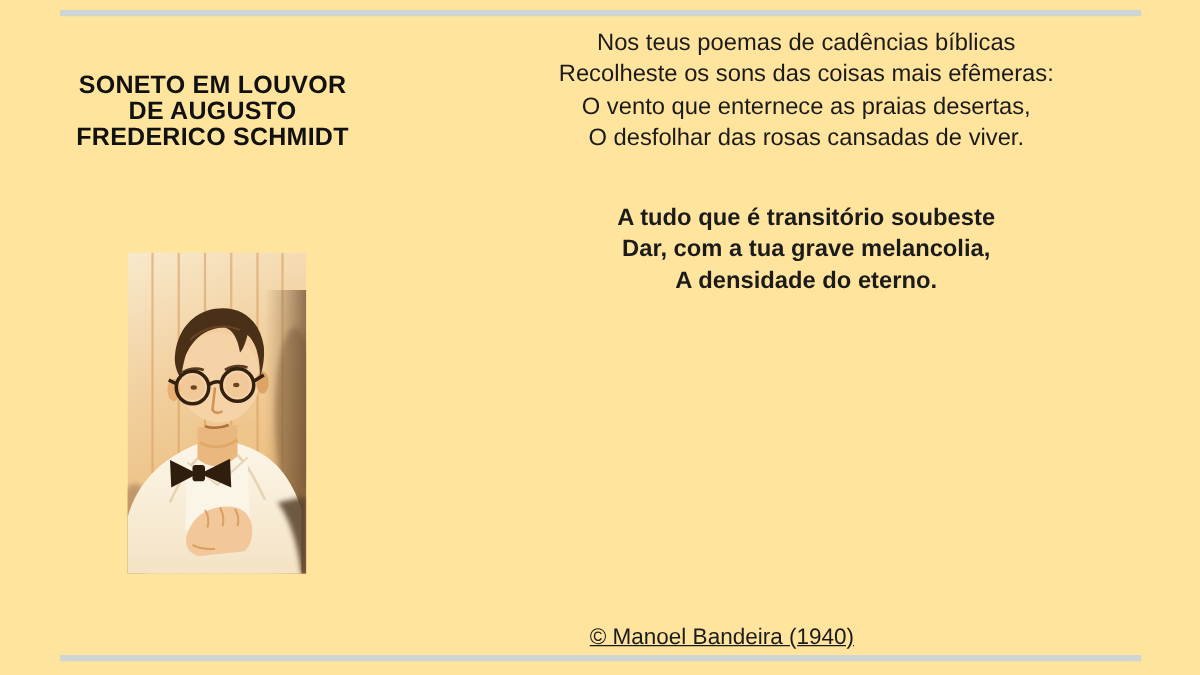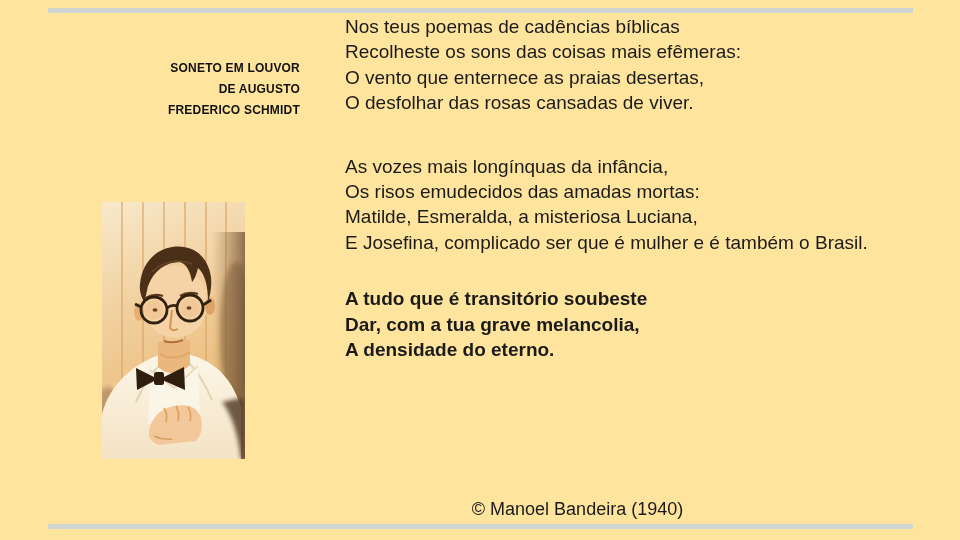--- a/index.html
+++ b/index.html
@@ -19,22 +19,22 @@
     height:5px;
     background:#ced5d3;
     border-radius:1px;
   }
   .bar-top{top:8px;}
   .bar-bottom{top:524px;}
 
   .title{
     position:absolute;
     left:40px;top:58px;width:260px;
-    text-align:right;
-    font-size:12px;
+    text-align:center;
+    font-size:20px;
     font-weight:bold;
     line-height:21px;
     color:#111111;
     letter-spacing:0.2px;
     white-space:pre-line;
   }
 
   .portrait{
     position:absolute;
     left:102px;top:202px;
@@ -43,33 +43,35 @@
   }
 
   .poem{
     position:absolute;
     left:345px;top:14px;width:600px;
     color:#1b1b1b;
     font-size:19px;
     line-height:25.4px;
   }
   .poem p{
-    margin:0;
+    margin:8px;
     white-space:pre-line;
+    text-align:center;
   }
   .poem p.g1{margin-bottom:38px;}
   .poem p.g2{margin-bottom:31px;}
   .poem p.g3{margin-bottom:26px;font-weight:bold;}
 
   .attribution{
     position:absolute;
     left:345px;top:499px;width:465px;
     text-align:center;
     font-size:18px;
     color:#1b1b1b;
+    text-decoration:underline;
   }
 </style>
 </head>
 <body>
 
 <div class="slide">
 
   <div class="bar bar-top"></div>
 
   <div class="title">SONETO EM LOUVOR
@@ -165,24 +167,20 @@
     </g>
 
     <path d="M120,200 C128,210 136,230 139,257 L143,257 L143,195 Z" fill="#57402a" opacity="0.85" filter="url(#soft)"></path>
   </svg>
 
   <div class="poem">
     <p class="g1">Nos teus poemas de cadências bíblicas
 Recolheste os sons das coisas mais efêmeras:
 O vento que enternece as praias desertas,
 O desfolhar das rosas cansadas de viver.</p>
-    <p class="g2">As vozes mais longínquas da infância,
-Os risos emudecidos das amadas mortas:
-Matilde, Esmeralda, a misteriosa Luciana,
-E Josefina, complicado ser que é mulher e é também o Brasil.</p>
     <p class="g3">A tudo que é transitório soubeste
 Dar, com a tua grave melancolia,
 A densidade do eterno.</p>
   </div>
 
   <div class="attribution">© Manoel Bandeira (1940)</div>
 
   <div class="bar bar-bottom"></div>
 
 </div>

